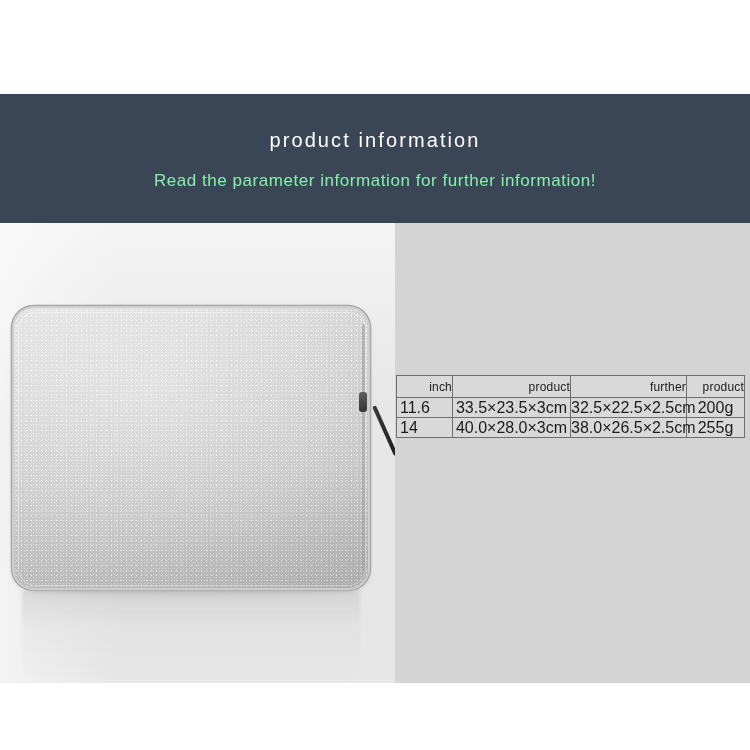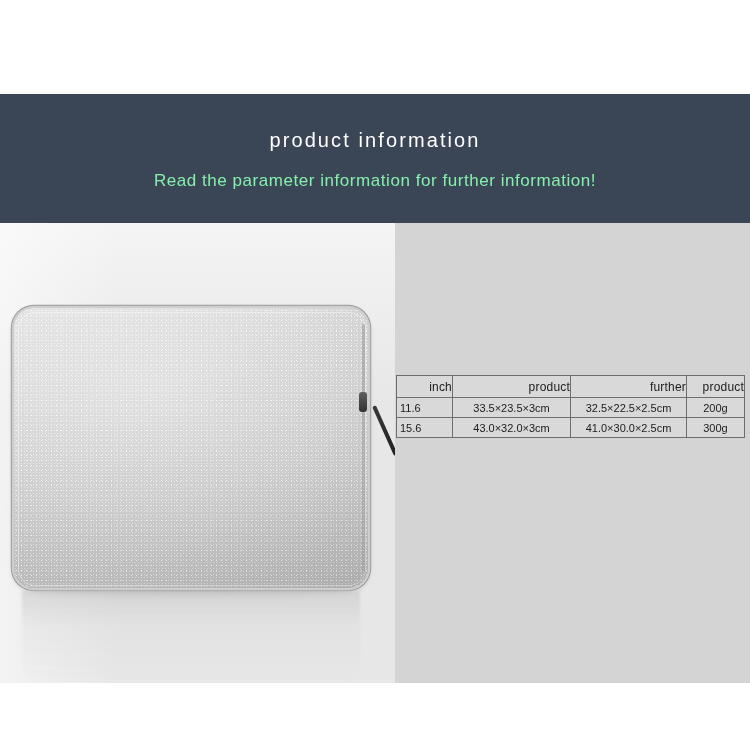--- a/index.html
+++ b/index.html
@@ -200,21 +200,21 @@
   .spec-table th {
     height: 21px;
     font-size: 12px;
     text-align: right;
     letter-spacing: 0.2px;
     margin-left: 36px;
   }
   .spec-table td {
     height: 19px;
     text-align: center;
-    font-size: 11px;
+    font-size: 16px;
   }
   .spec-table td.col-inch {
     text-align: left;
     padding-left: 3px;
   }
   .col-w-inch     { width: 56px; }
   .col-w-external { width: 118px; }
   .col-w-internal { width: 116px; }
   .col-w-weight   { width: 58px; }
 
@@ -270,24 +270,24 @@
           </tr>
         </thead>
         <tbody>
           <tr>
             <td class="col-inch">11.6</td>
             <td>33.5×23.5×3cm</td>
             <td>32.5×22.5×2.5cm</td>
             <td>200g</td>
           </tr>
           <tr>
-            <td class="col-inch">15.6</td>
-            <td>43.0×32.0×3cm</td>
-            <td>41.0×30.0×2.5cm</td>
-            <td>300g</td>
+            <td class="col-inch">14</td>
+            <td>40.0×28.0×3cm</td>
+            <td>38.0×26.5×2.5cm</td>
+            <td>255g</td>
           </tr>
         </tbody>
       </table>
     </div>
 
   </div>
 
   <div class="bottom-band"></div>
 
 </div>

